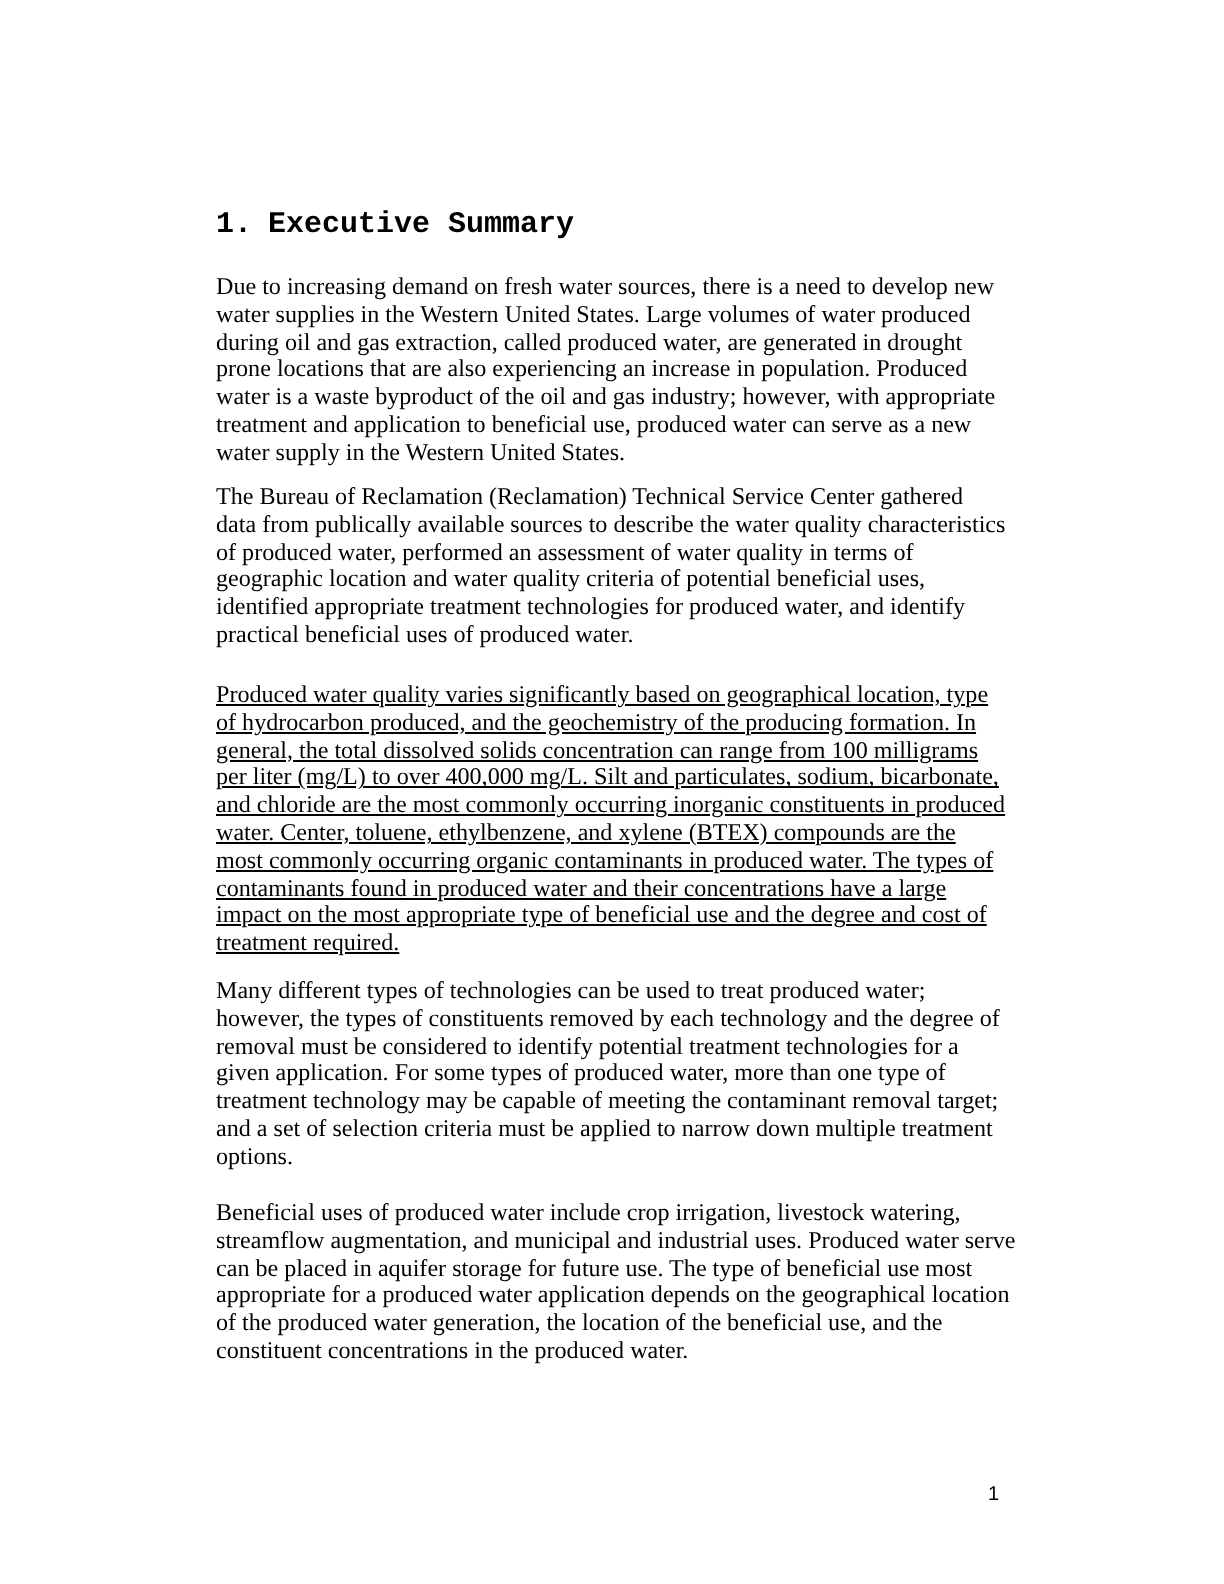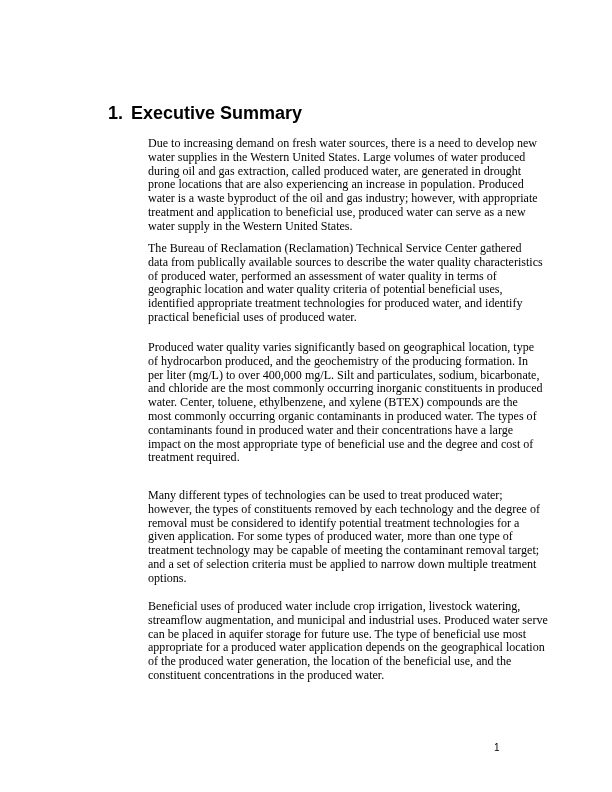--- a/index.html
+++ b/index.html
@@ -18,47 +18,46 @@
       position: absolute;
       left: 0; top: 0;
       width: 612px;
       height: 792px;
       background: #ffffff;
     }
     .heading {
       position: absolute;
       left: 108px;
       top: 100px;
-      font-family: Liberation Sans, sans-serif;
+      font-family: Liberation Mono, monospace;
       font-weight: bold;
-      font-size: 18px;
+      font-size: 15px;
       line-height: 26px;
       white-space: nowrap;
       letter-spacing: 0px;
     }
     .heading .num {
       display: inline-block;
       margin-right: 8px;
     }
     .para {
       position: absolute;
       left: 108px;
       width: 410px;
       font-family: "Liberation Serif", serif;
       font-size: 12.05px;
       line-height: 13.8px;
-      margin-left: 40px;
     }
     .para .line {
       display: block;
       white-space: nowrap;
     }
     #p1 { top: 137px; }
     #p2 { top: 242px; }
-    #p3 { top: 341px; }
+    #p3 { top: 341px; text-decoration: underline; }
     #p4 { top: 489px; }
     #p5 { top: 600px; }
     .page-number {
       position: absolute;
       left: 494px;
       top: 742px;
       font-family: "Liberation Sans", sans-serif;
       font-size: 10px;
       line-height: 12px;
     }
@@ -85,20 +84,21 @@
       <span class="line">The Bureau of Reclamation (Reclamation) Technical Service Center gathered</span>
       <span class="line">data from publically available sources to describe the water quality characteristics</span>
       <span class="line">of produced water, performed an assessment of water quality in terms of</span>
       <span class="line">geographic location and water quality criteria of potential beneficial uses,</span>
       <span class="line">identified appropriate treatment technologies for produced water, and identify</span>
       <span class="line">practical beneficial uses of produced water.</span>
     </div>
   <div class="para" id="p3">
       <span class="line">Produced water quality varies significantly based on geographical location, type</span>
       <span class="line">of hydrocarbon produced, and the geochemistry of the producing formation.  In</span>
+      <span class="line">general, the total dissolved solids concentration can range from 100 milligrams</span>
       <span class="line">per liter (mg/L) to over 400,000 mg/L.  Silt and particulates, sodium, bicarbonate,</span>
       <span class="line">and chloride are the most commonly occurring inorganic constituents in produced</span>
       <span class="line">water.  Center, toluene, ethylbenzene, and xylene (BTEX) compounds are the</span>
       <span class="line">most commonly occurring organic contaminants in produced water.  The types of</span>
       <span class="line">contaminants found in produced water and their concentrations have a large</span>
       <span class="line">impact on the most appropriate type of beneficial use and the degree and cost of</span>
       <span class="line">treatment required.</span>
     </div>
   <div class="para" id="p4">
       <span class="line">Many different types of technologies can be used to treat produced water;</span>

